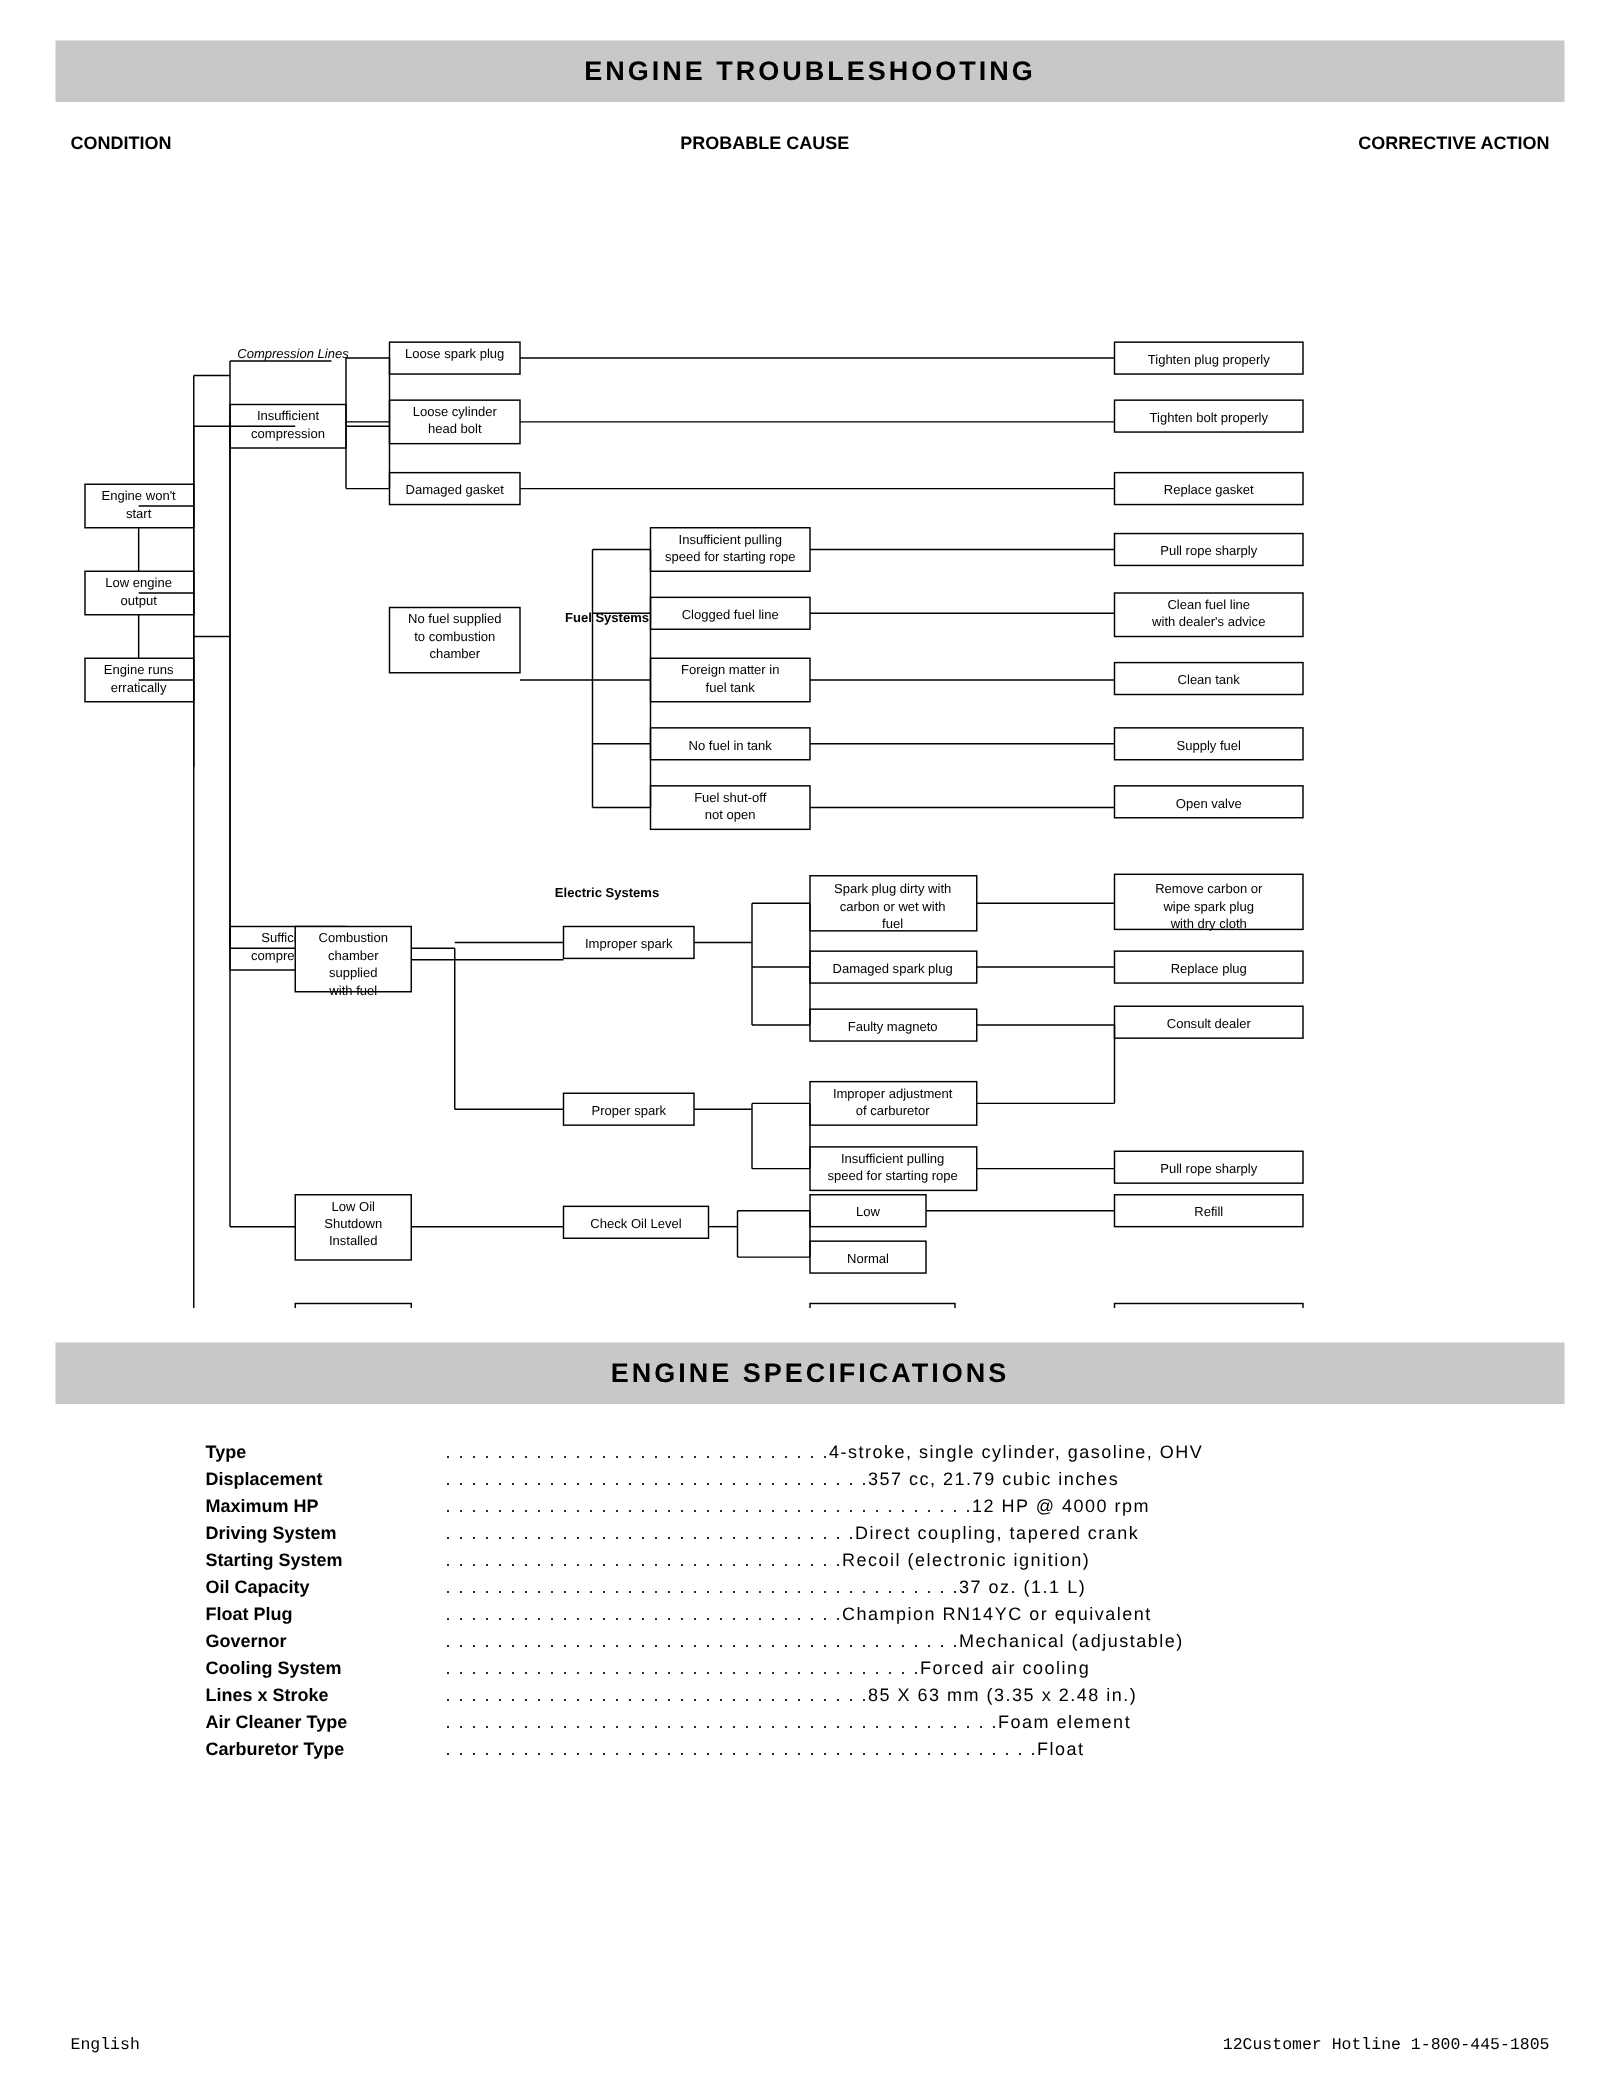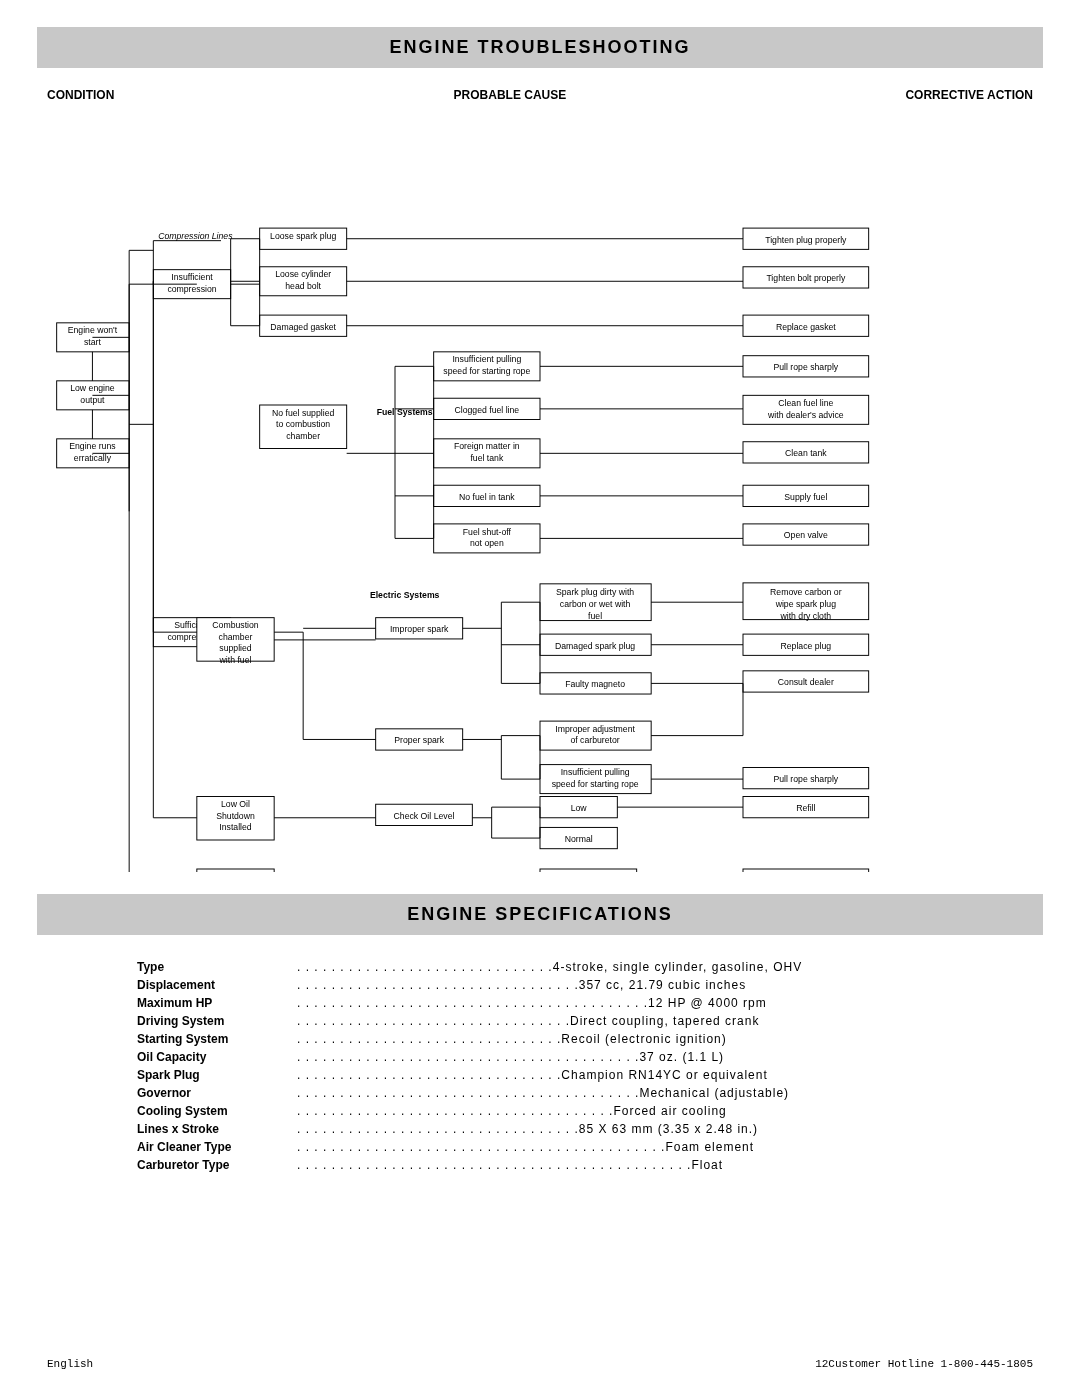--- a/index.html
+++ b/index.html
@@ -401,21 +401,21 @@
         </div>
         <div class="spec-row">
           <span class="spec-label"><strong>Starting System</strong></span>
           <span class="spec-dots"> . . . . . . . . . . . . . . . . . . . . . . . . . . . . . . .Recoil (electronic ignition)</span>
         </div>
         <div class="spec-row">
           <span class="spec-label"><strong>Oil Capacity</strong></span>
           <span class="spec-dots"> . . . . . . . . . . . . . . . . . . . . . . . . . . . . . . . . . . . . . . . .37 oz. (1.1 L)</span>
         </div>
         <div class="spec-row">
-          <span class="spec-label"><strong>Spark Plug</strong></span>
+          <span class="spec-label"><strong>Float Plug</strong></span>
           <span class="spec-dots"> . . . . . . . . . . . . . . . . . . . . . . . . . . . . . . .Champion RN14YC or equivalent</span>
         </div>
         <div class="spec-row">
           <span class="spec-label"><strong>Governor</strong></span>
           <span class="spec-dots"> . . . . . . . . . . . . . . . . . . . . . . . . . . . . . . . . . . . . . . . .Mechanical (adjustable)</span>
         </div>
         <div class="spec-row">
           <span class="spec-label"><strong>Cooling System</strong></span>
           <span class="spec-dots"> . . . . . . . . . . . . . . . . . . . . . . . . . . . . . . . . . . . . .Forced air cooling</span>
         </div>

